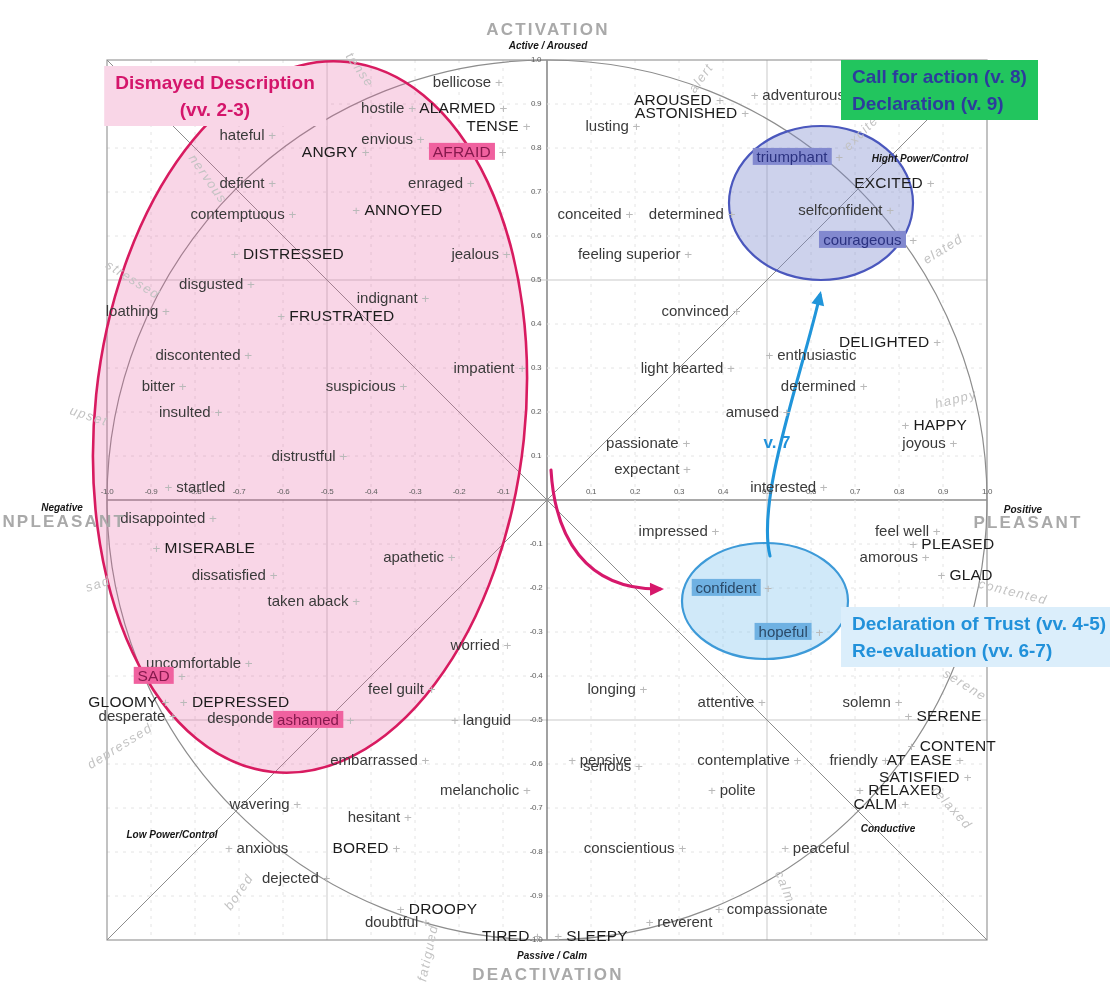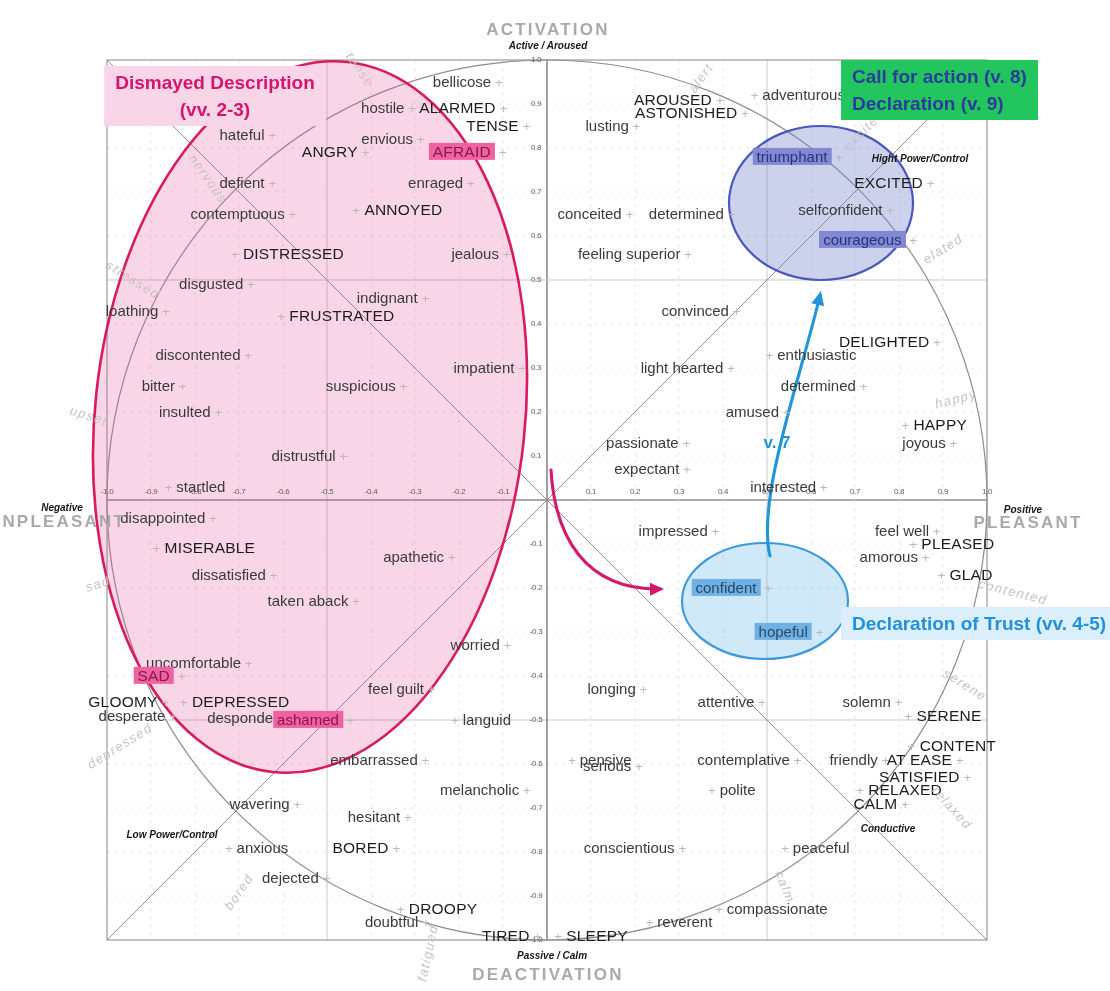--- a/index.html
+++ b/index.html
@@ -261,16 +261,17 @@
       <div class="ann center" style="left: 215px; top: 66px; color: rgb(212, 21, 107); background: rgb(249, 214, 231);">
         <div>Dismayed Description</div>
         <div>(vv. 2-3)</div>
       </div>
       <div class="ann" style="left: 841px; top: 60px; color: rgb(44, 60, 156); background: #22c55e;">
         <div>Call for action (v. 8)</div>
         <div>Declaration (v. 9)</div>
       </div>
       <div class="ann" style="left: 841px; top: 607px; color: rgb(33, 145, 218); background: rgb(219, 238, 251);">
         <div>Declaration of Trust (vv. 4-5)</div>
+        <div>Re-evaluation (vv. 6-7)</div>
       </div>
       <div class="v7" style="left: 777px; top: 443px; color: rgb(33, 145, 218);">v. 7</div>
     </div>
 </div>
 
 </body></html>

